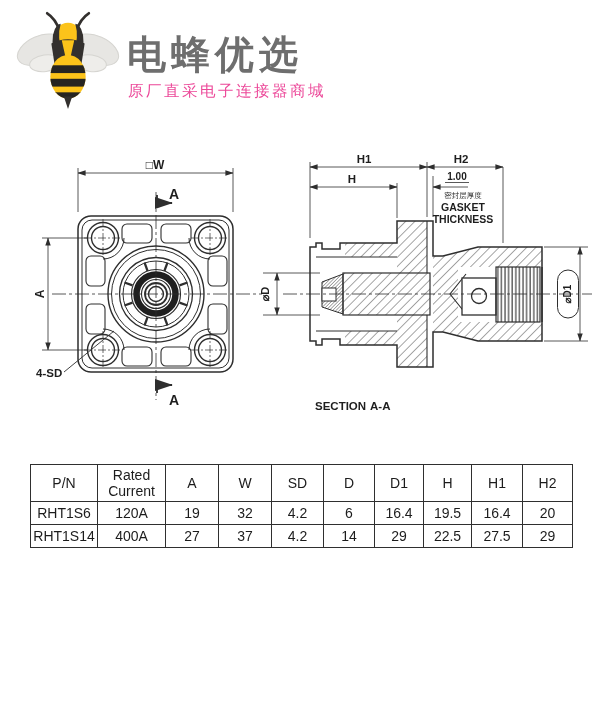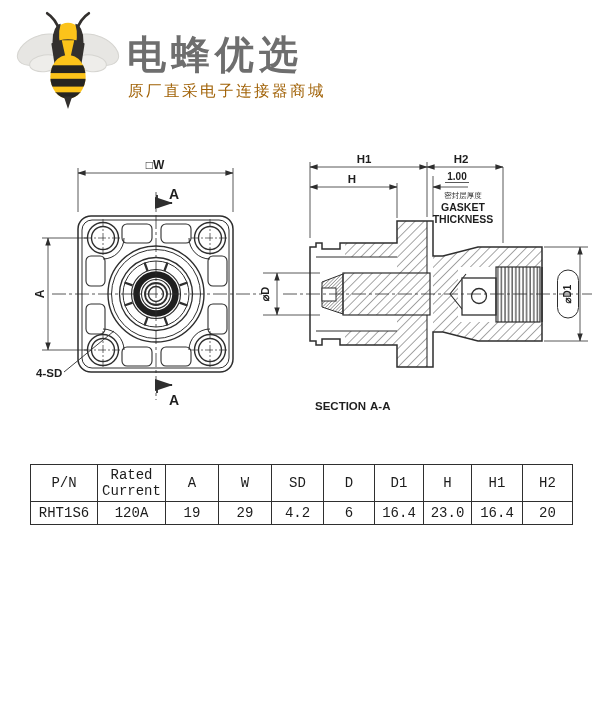--- a/index.html
+++ b/index.html
@@ -2,28 +2,28 @@
 <html><head>
 <meta charset="utf-8">
 <style>
   html,body{margin:0;padding:0;background:#fff;}
   .page{position:relative;width:600px;height:726px;background:#ffffff;overflow:hidden;
         font-family:"Liberation Sans", sans-serif;color:#222;}
   
   .logo-bee{position:absolute;left:16px;top:6px;width:104px;height:104px;}
   .logo-title{position:absolute;left:127px;top:28px;font-size:39px;font-weight:600;
               color:#6e6e6e;letter-spacing:5px;white-space:nowrap;}
-  .logo-sub{position:absolute;left:128px;top:81px;font-size:15.5px;color:#a16207;
+  .logo-sub{position:absolute;left:128px;top:81px;font-size:15.5px;color:#ec4899;
             letter-spacing:2.5px;white-space:nowrap;}
   
   .drawing{position:absolute;left:0;top:130px;width:600px;height:310px;}
   .drawing text{font-family:"Liberation Sans", sans-serif;fill:#1e1e1e;}
   
   .spec-table{position:absolute;left:30px;top:464px;border-collapse:collapse;
-              table-layout:fixed;font-size:14px;color:#1c1c1c;font-family:Liberation Mono, monospace;}
+              table-layout:fixed;font-size:14px;color:#1c1c1c;}
   .spec-table th,.spec-table td{border:1.4px solid #2f2f2f;text-align:center;
               padding:0 2px;font-weight:normal;background:#fff;}
   .spec-table th{height:36px;line-height:1.15;}
   .spec-table td{height:22px;}
 </style>
 </head>
 <body>
 
 <div class="page">
 
@@ -279,24 +279,36 @@
       <th>D</th>
       <th>D1</th>
       <th>H</th>
       <th>H1</th>
       <th>H2</th>
     </tr>
     <tr>
       <td>RHT1S6</td>
       <td>120A</td>
       <td>19</td>
-      <td>29</td>
+      <td>32</td>
       <td>4.2</td>
       <td>6</td>
       <td>16.4</td>
-      <td>23.0</td>
+      <td>19.5</td>
       <td>16.4</td>
       <td>20</td>
     </tr>
+    <tr>
+      <td>RHT1S14</td>
+      <td>400A</td>
+      <td>27</td>
+      <td>37</td>
+      <td>4.2</td>
+      <td>14</td>
+      <td>29</td>
+      <td>22.5</td>
+      <td>27.5</td>
+      <td>29</td>
+    </tr>
   </tbody>
     </table>
 
 </div>
 
 </body></html>

